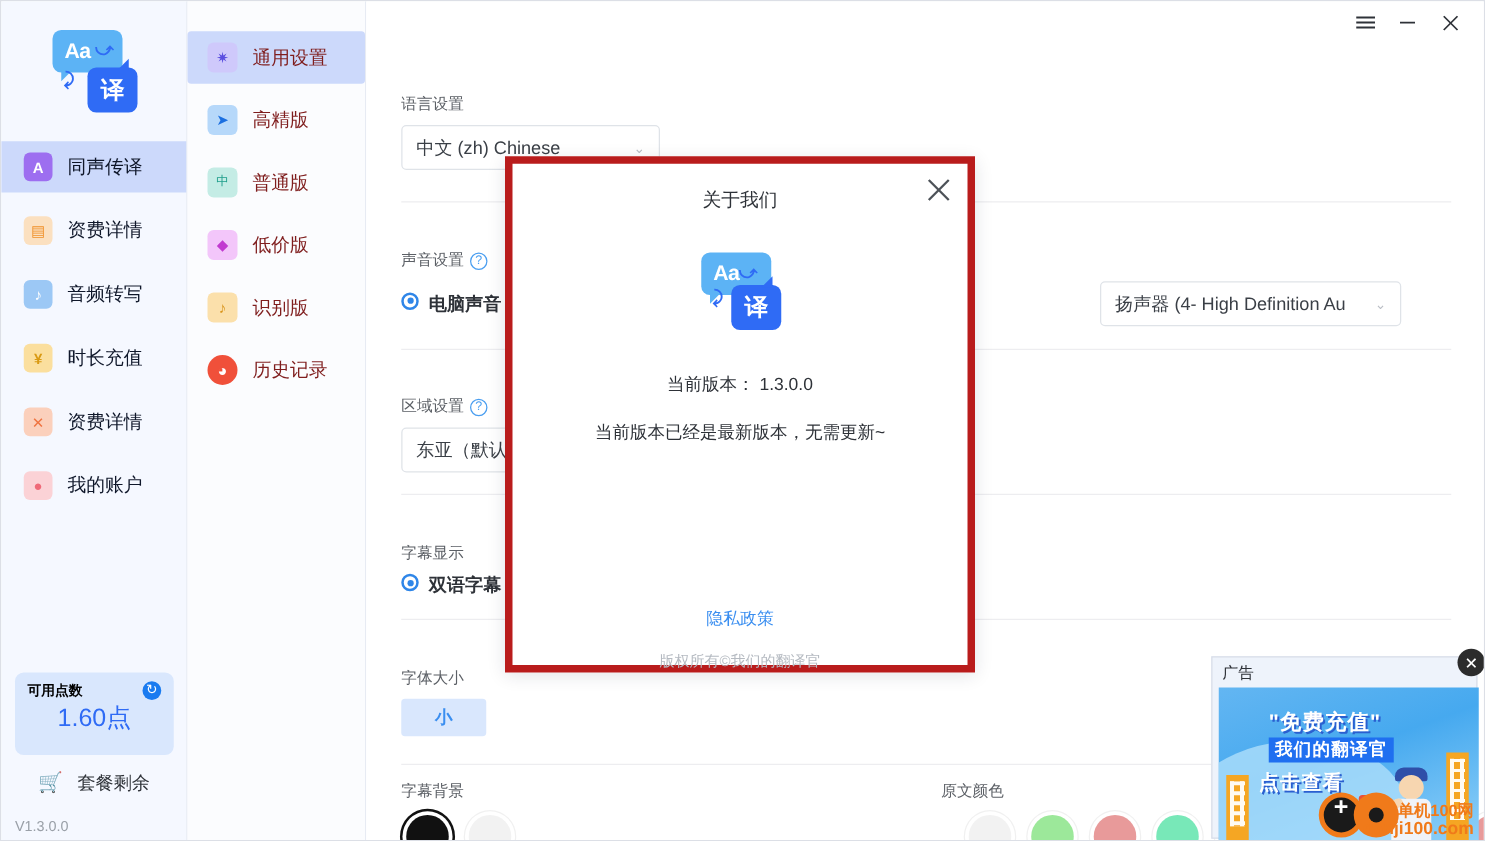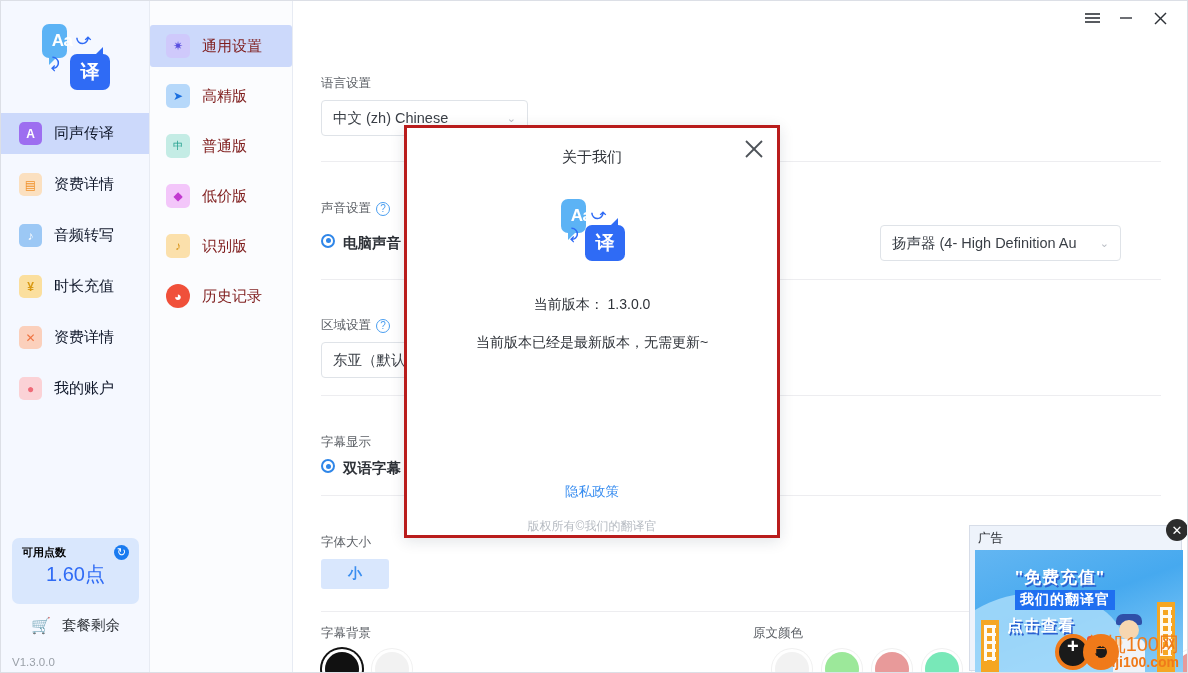--- a/index.html
+++ b/index.html
@@ -26,21 +26,21 @@
   }
   .logo-wrap {
     height: 112px;
     display: flex; align-items: center; justify-content: center;
   }
   .logo {
     position: relative; width: 74px; height: 70px;
   }
   .logo .bub-a {
     position: absolute; left: 4px; top: 2px;
-    width: 25px; height: 34px;
+    width: 56px; height: 34px;
     background: #5cb3f5; border-radius: 7px; text-align: center;
   }
   .logo .bub-a:after {
     content: ""; position: absolute; left: 7px; bottom: -7px;
     width: 0; height: 0;
     border-left: 9px solid #5cb3f5;
     border-bottom: 9px solid transparent;
   }
   .logo .bub-a span {
     position: absolute; left: 0; top: 0; width: 40px; height: 34px;
@@ -210,21 +210,21 @@
     line-height: 1;
   }
   .col-head {
     position: absolute; font-size: 12.5px; color: #5c6066;
   }
 
   
   .modal {
     position: absolute; left: 403px; top: 124px;
     width: 376px; height: 413px;
-    background: #fff; border: 3px solid #b91c1c;
+    background: #fff; border: 6px solid #b91c1c;
     box-shadow: 0 3px 14px rgba(20,30,60,0.12);
   }
   .modal-close {
     position: absolute; right: 9px; top: 7px;
     width: 28px; height: 28px; cursor: pointer;
     display: flex; align-items: center; justify-content: center;
     color: #4d5258;
   }
   .modal-title {
     text-align: center; margin-top: 20px;
@@ -309,21 +309,21 @@
     letter-spacing: 1px;
   }
   .ad-t3 {
     left: 32px; top: 66px; font-size: 16px; color: #fff;
     text-shadow: 1.5px 1.5px 0 #2a5fd0; letter-spacing: 1px;
   }
   .ad-mark {
     position: absolute; right: 4px; bottom: 2px;
     text-align: right; line-height: 1.05;
   }
-  .ad-mark .m1 { font-size: 20px; color: #f07a1a; font-weight: normal; }
+  .ad-mark .m1 { font-size: 13px; color: #f07a1a; font-weight: bold; }
   .ad-mark .m2 { font-size: 14px; color: #f07a1a; font-weight: bold; }
   .ad-logo {
     position: absolute; left: 80px; bottom: -4px; width: 64px; height: 46px;
   }
   .ad-logo .ring {
     position: absolute; left: 0; top: 4px; width: 36px; height: 36px;
     border: 4px solid #f07a1a; border-radius: 50%;
     background: #1a1a1a;
   }
   .ad-logo .ring:after {

